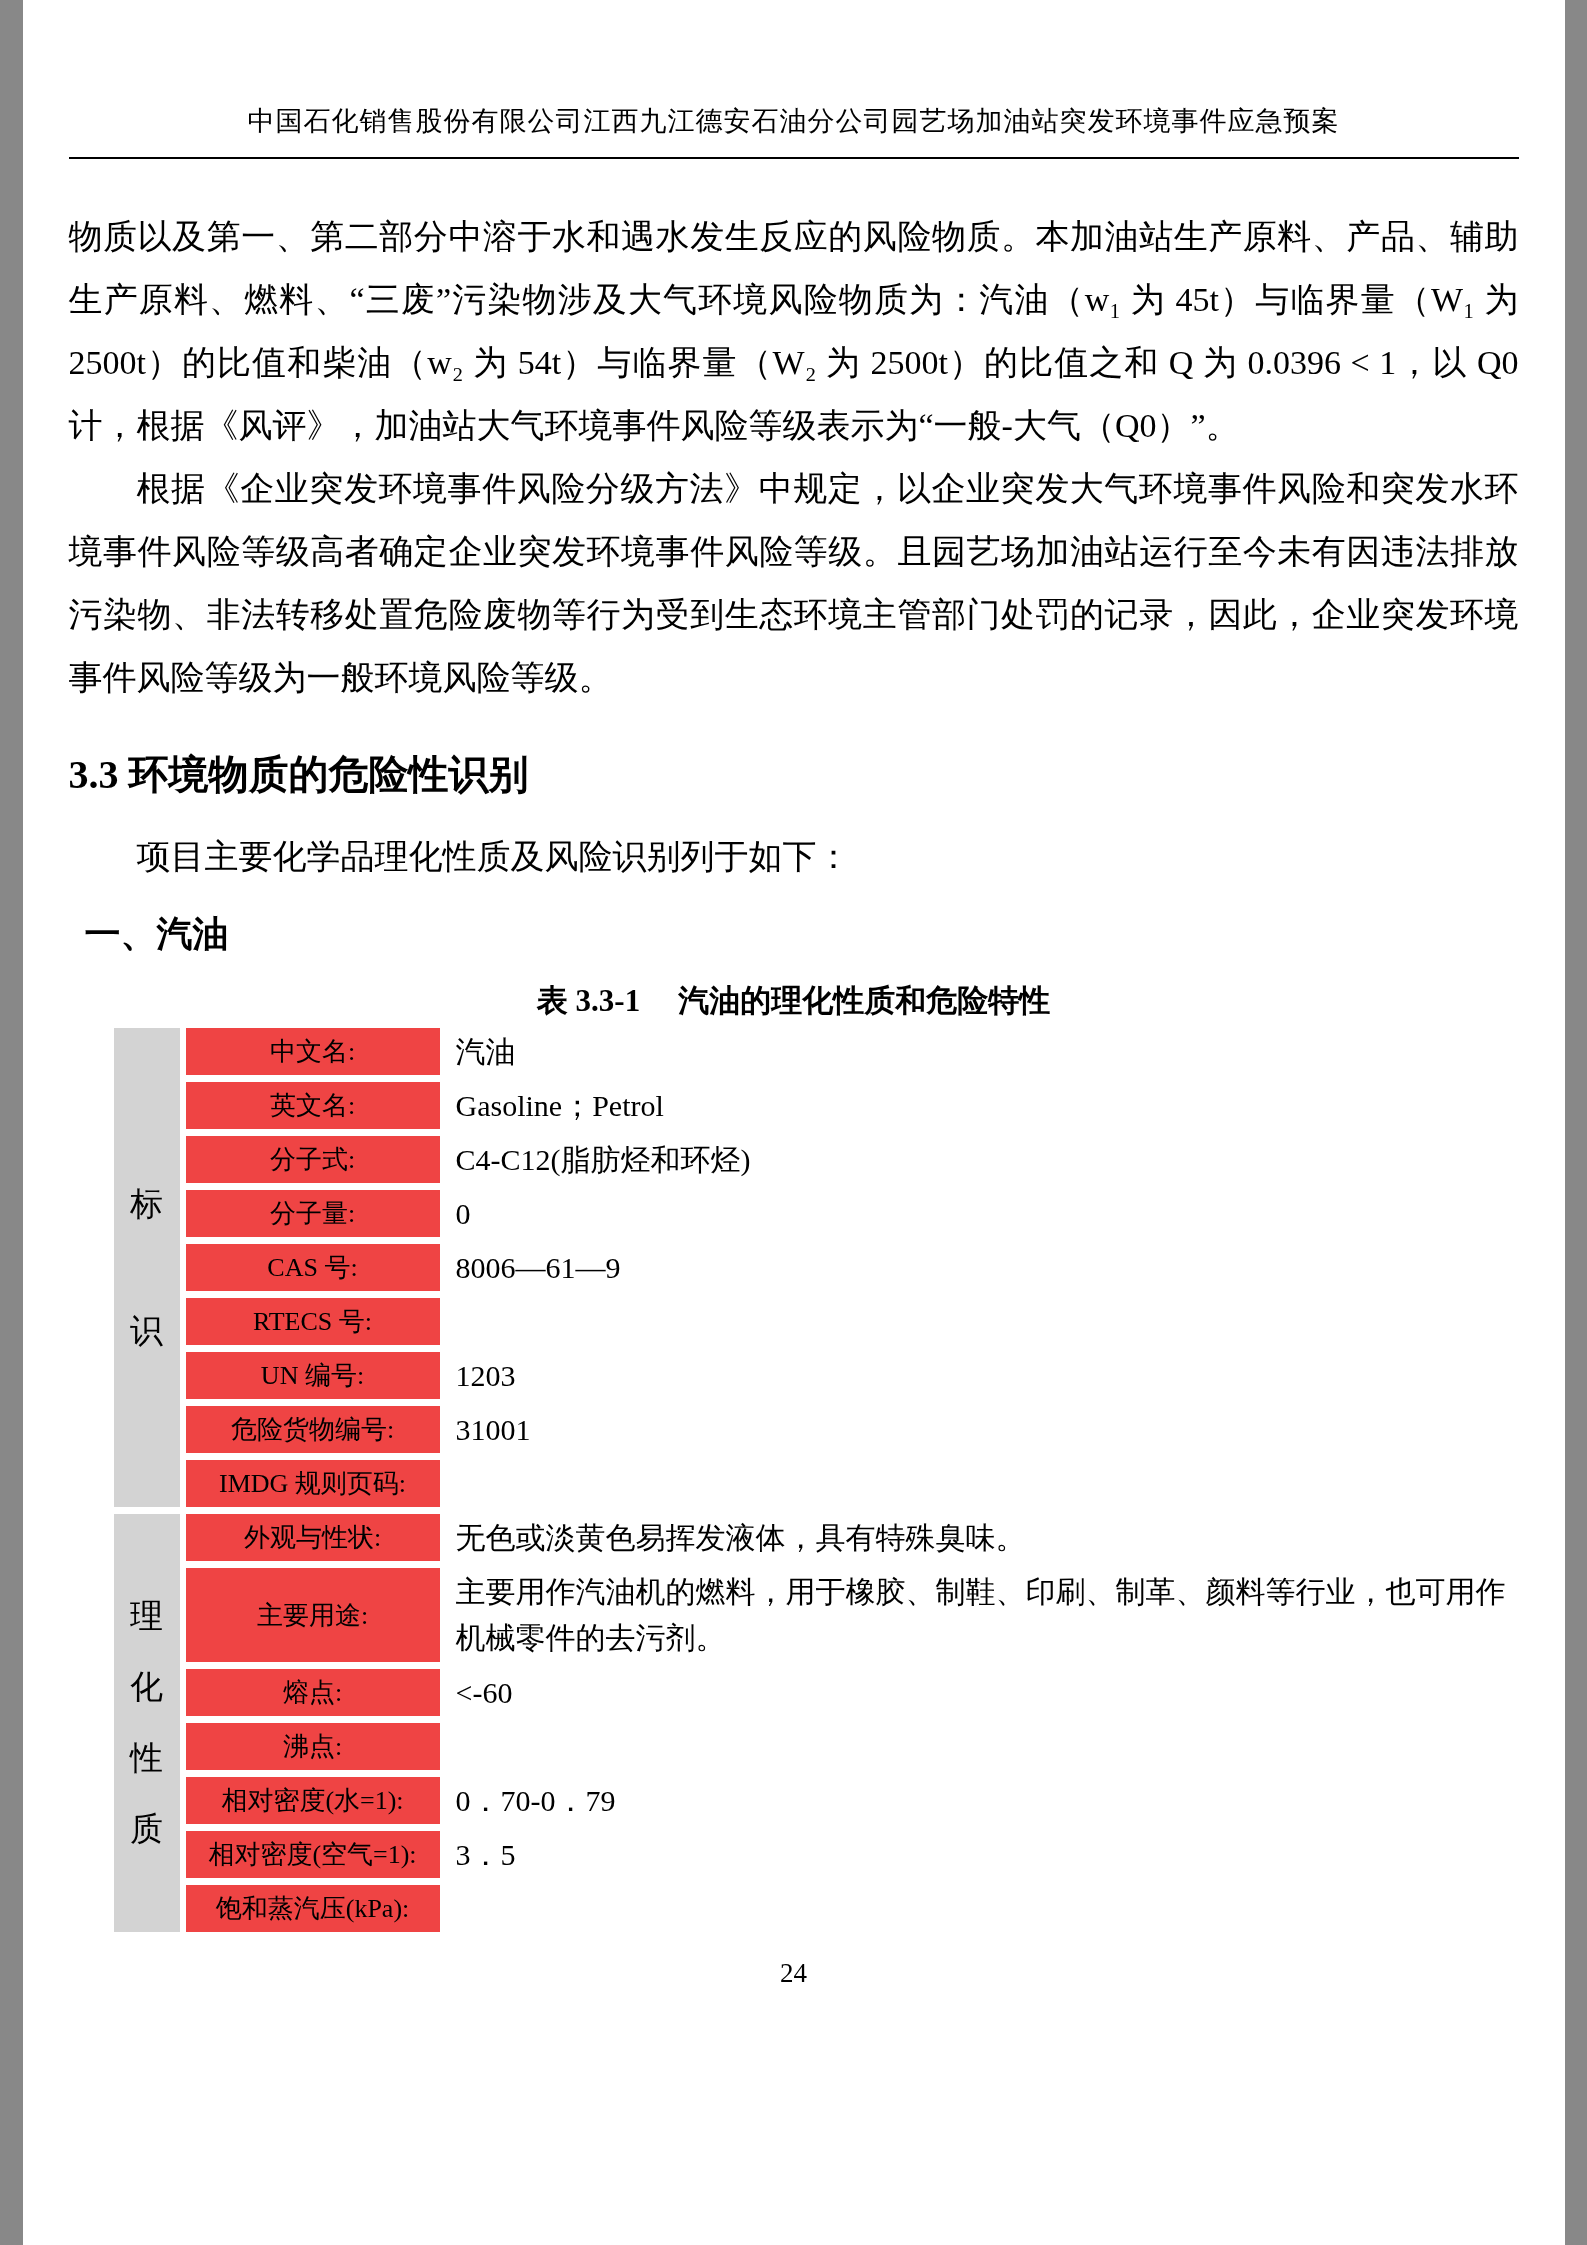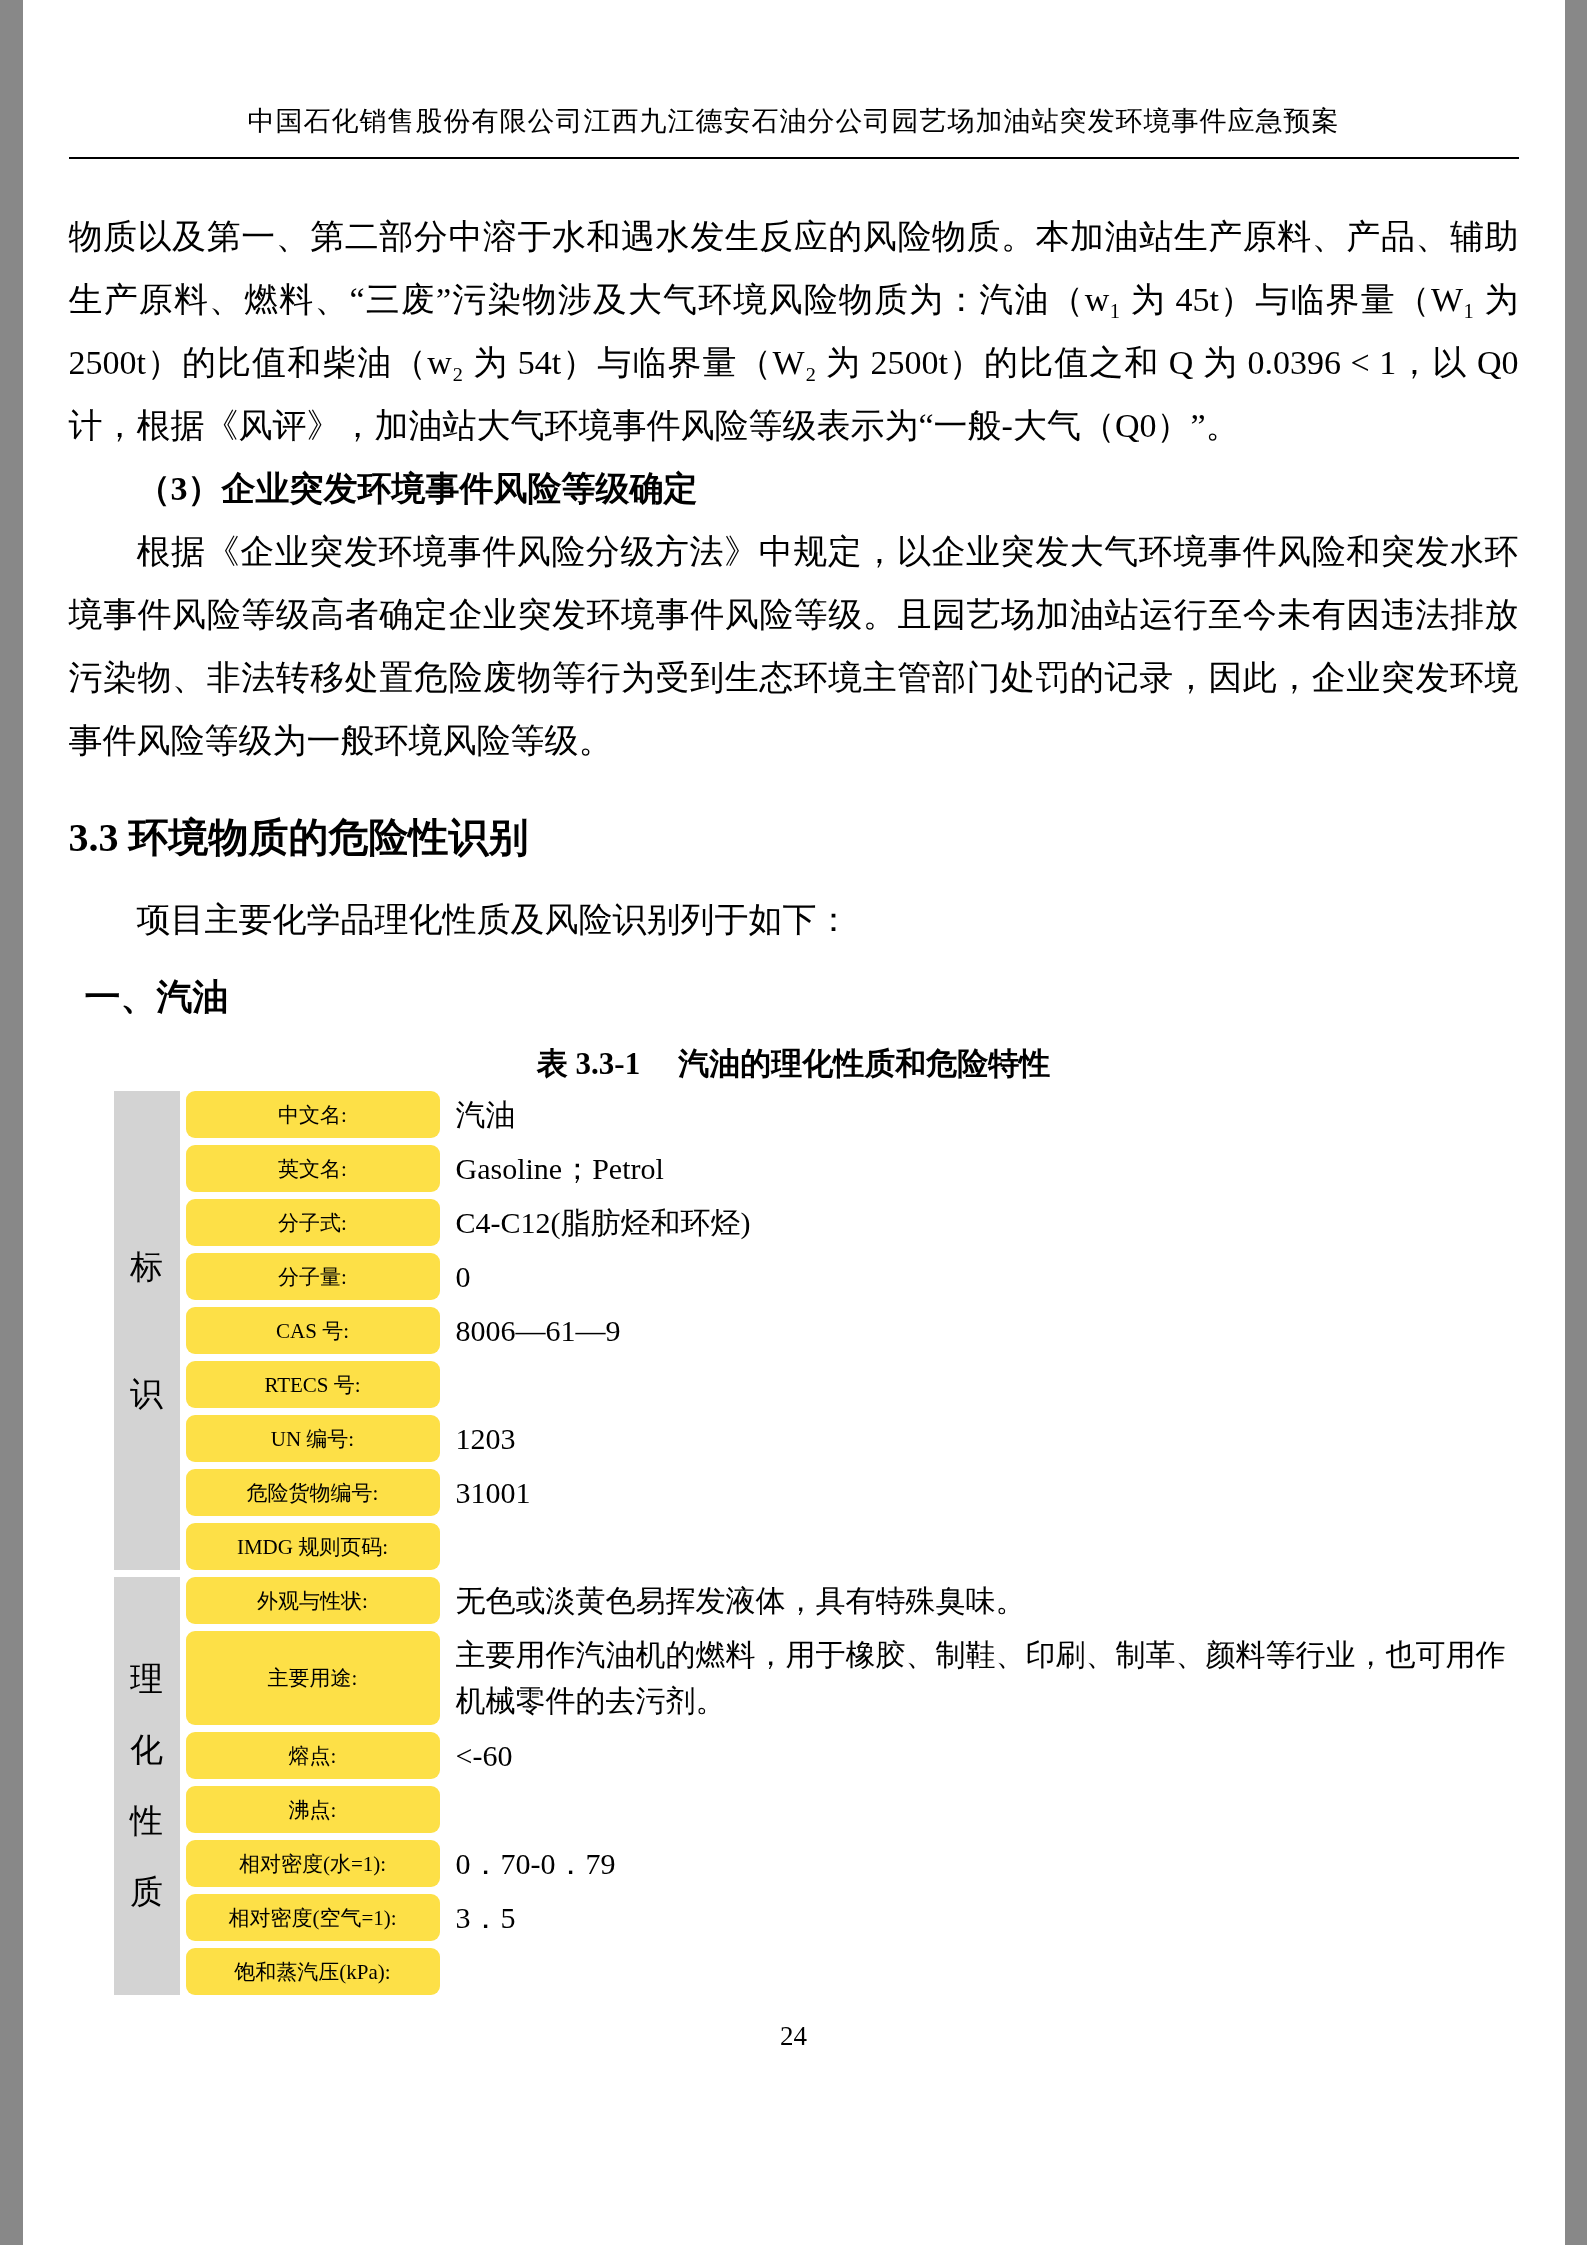--- a/index.html
+++ b/index.html
@@ -84,27 +84,26 @@
     font-size: 33px;
   }
   .gcell.g-id { gap: 82px; }
   .gcell.g-phys { gap: 26px; }
   .rows { flex: 1; display: flex; flex-direction: column; gap: 7px; }
   .trow { display: flex; gap: 6px; }
   .lcell {
     flex: 0 0 254px;
     width: 254px;
     min-height: 47px;
-    background: #fde047;
+    background: #ef4444;
     display: flex;
     align-items: center;
     justify-content: center;
-    font-size: 21px;
-    text-align: center;
-    border-radius: 9px;
+    font-size: 26px;
+    text-align: center;
   }
   .vcell {
     flex: 1;
     min-height: 47px;
     display: flex;
     align-items: center;
     font-size: 30px;
     line-height: 46px;
     padding-left: 10px;
     text-align: left;
@@ -124,21 +123,20 @@
 <div class="page">
   <div>
     <div class="header-title">中国石化销售股份有限公司江西九江德安石油分公司园艺场加油站突发环境事件应急预案</div>
     <div class="content">
       <div class="header-rule"></div>
     </div>
   </div>
 
   <div class="content">
     <p class="para no-indent">物质以及第一、第二部分中溶于水和遇水发生反应的风险物质。本加油站生产原料、产品、辅助生产原料、燃料、“三废”污染物涉及大气环境风险物质为：汽油（w₁ 为 45t）与临界量（W₁ 为 2500t）的比值和柴油（w₂ 为 54t）与临界量（W₂ 为 2500t）的比值之和 Q 为 0.0396 &lt; 1，以 Q0 计，根据《风评》，加油站大气环境事件风险等级表示为“一般-大气（Q0）”。</p>
-    <p class="para bold-head">（3）企业突发环境事件风险等级确定</p>
     <p class="para">根据《企业突发环境事件风险分级方法》中规定，以企业突发大气环境事件风险和突发水环境事件风险等级高者确定企业突发环境事件风险等级。且园艺场加油站运行至今未有因违法排放污染物、非法转移处置危险废物等行为受到生态环境主管部门处罚的记录，因此，企业突发环境事件风险等级为一般环境风险等级。</p>
 
     <h2 class="section-heading">3.3 环境物质的危险性识别</h2>
     <p class="para intro">项目主要化学品理化性质及风险识别列于如下：</p>
     <h3 class="subheading">一、汽油</h3>
 
     <div class="table-caption">
       <span>表 3.3-1</span><span class="caption-title">汽油的理化性质和危险特性</span>
     </div>
 

